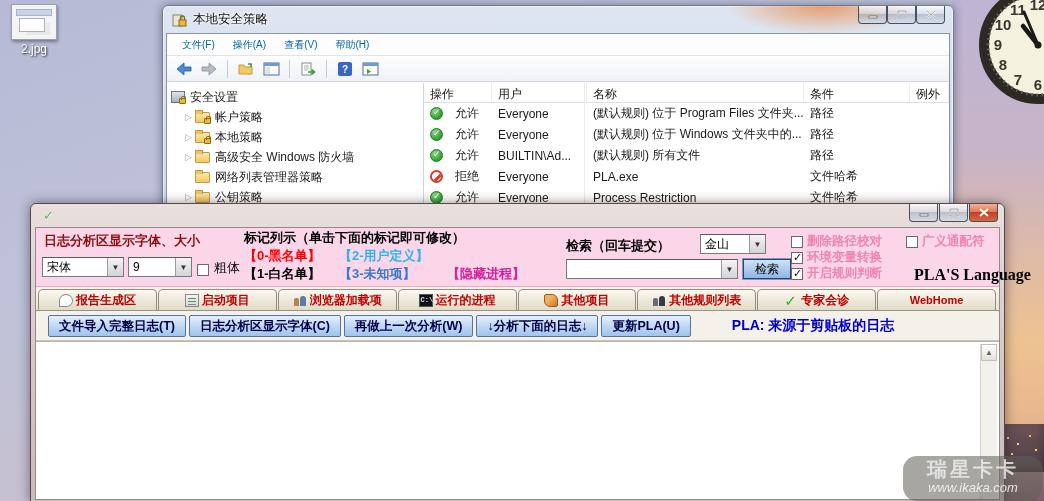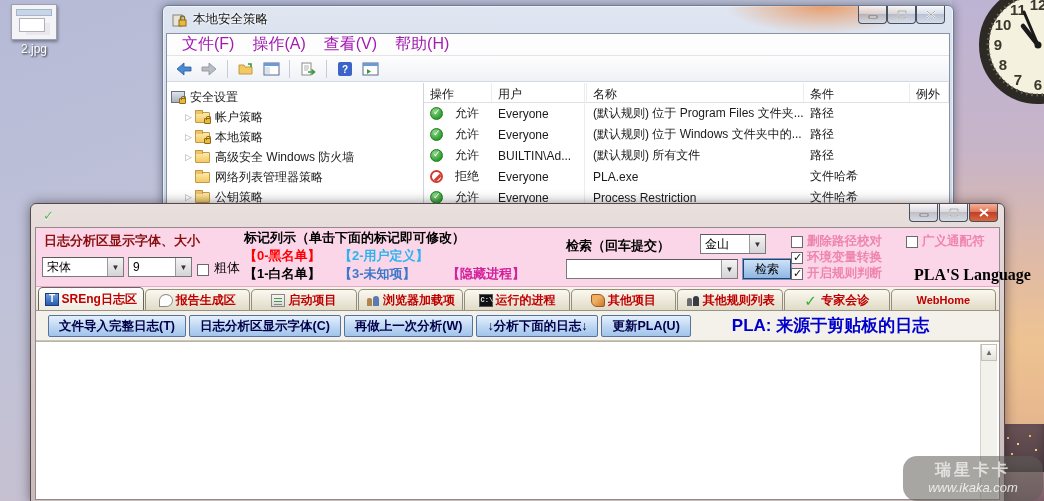--- a/index.html
+++ b/index.html
@@ -46,21 +46,21 @@
   .sec-window { position:absolute; left:162px; top:5px; width:792px; height:206px;
     border:1px solid #6e7d95; border-radius:6px 6px 0 0;
     background:linear-gradient(180deg,#dfe6f2 0%,#cdd6e6 100%);
     box-shadow:0 0 10px rgba(20,30,50,.45), inset 0 0 0 1px rgba(255,255,255,.55); }
   .sec-titlebar { height:27px; display:flex; align-items:center; padding:0 8px; position:relative; border-radius:6px 6px 0 0;
     background:radial-gradient(140px 40px at 660px 0px, rgba(235,120,40,.65), rgba(235,120,40,0) 70%); }
   .sec-title { font-size:12.5px; color:#111; margin-left:6px; text-shadow:0 0 3px #fff,0 0 3px #fff; }
   .sec-buttons { position:absolute; right:8px; top:0; display:flex; }
   .sec-client { position:absolute; left:3px; right:3px; top:27px; bottom:0; background:#fff; border:1px solid #8a93a4; }
   .sec-menubar { height:22px; display:flex; align-items:center; background:#fdfdfe; border-bottom:1px solid #e4e4e8; padding-left:6px; }
-  .menu-item { font-size:16px; color:#a21caf; padding:2px 9px; cursor:default; }
+  .menu-item { font-size:10px; color:#0369a1; padding:2px 9px; cursor:default; }
   .sec-toolbar { height:26px; display:flex; align-items:center; background:linear-gradient(180deg,#fefefe,#eef1f6); border-bottom:1px solid #d4d8e0; padding-left:6px; gap:3px; }
   .tool-sep { width:1px; height:18px; background:#c8ccd4; margin:0 4px; }
   .tool-btn { width:22px; height:20px; display:flex; align-items:center; justify-content:center; cursor:pointer; }
   .sec-content { position:absolute; left:0; right:0; top:49px; bottom:0; display:flex; }
   .tree-pane { width:257px; border-right:1px solid #d0d4dc; padding-top:4px; overflow:hidden; }
   .tree-row { height:20px; display:flex; align-items:center; font-size:12px; color:#1a1a1a; cursor:pointer; white-space:nowrap; }
   .tree-row .lbl { margin-left:5px; }
   .expander { width:10px; margin-left:8px; color:#a8a8a8; font-size:9px; }
   .tree-indent { width:10px; }
   .folder { width:15px; height:11px; background:linear-gradient(180deg,#fde9a8,#f3c963); border:1px solid #c09a44; border-radius:1px; position:relative; flex:none; }
@@ -124,31 +124,31 @@
   .ti-users::after, .ti-users2::after { content:''; position:absolute; left:7px; top:2px; width:6px; height:10px; background:#5a7ab0; border-radius:3px 3px 0 0; }
   .ti-users2::before { background:#6a6a74; } .ti-users2::after { background:#3a3a44; }
   .ti-cmd { background:#101014; border:1px solid #555; }
   .ti-cmd::after { content:'C:\\'; position:absolute; left:1px; top:1px; color:#e8e8e8; font-size:7px; font-family:"Liberation Mono","DejaVu Sans Mono",monospace; }
   .ti-pin { background:linear-gradient(135deg,#f0b060 40%,#c87830); border-radius:2px 6px 2px 6px; border:1px solid #9a5a20; }
   .ti-check { color:#2eae2e; font-size:15px; font-weight:bold; line-height:13px; }
 
   .btn-row { height:30px; background:#f3f1ea; display:flex; align-items:center; padding-left:12px; border-bottom:1px solid #c9c4b8; flex:none; }
   .blue-btn { height:22px; margin-right:3px; padding:0 10px; background:linear-gradient(180deg,#e4f0fc 0%,#bcd6f2 55%,#a2c4ea 100%);
     border:1px solid #54749e; border-radius:2px; font-size:12.5px; font-weight:bold; color:#00004a; line-height:20px; cursor:pointer; white-space:nowrap; }
-  .status-blue { margin-left:38px; font-size:17px; font-weight:bold; color:#0000cc; white-space:nowrap; }
+  .status-blue { margin-left:38px; font-size:14px; font-weight:bold; color:#0000cc; white-space:nowrap; }
 
   .log-area { flex:1; background:#fff; position:relative; border-top:1px solid #b8b4a8; }
   .vscroll { position:absolute; top:2px; right:2px; bottom:0; width:17px; background:#f3f1ec; border-left:1px solid #d8d4cc; }
   .scroll-up { height:17px; background:linear-gradient(180deg,#fdfdfd,#e4e2da); border:1px solid #c4c0b4;
     display:flex; align-items:center; justify-content:center; font-size:8px; color:#6a6a6a; cursor:pointer; }
 
   
   .watermark { position:absolute; left:903px; top:456px; width:140px; height:45px; border-radius:14px;
     background:rgba(95,92,88,.55); color:rgba(238,238,238,.82); text-align:center; padding-top:3px; }
-  .wm1 { font-size:16px; font-weight:bold; letter-spacing:3px; line-height:21px; }
+  .wm1 { font-size:20px; font-weight:bold; letter-spacing:3px; line-height:21px; }
   .wm2 { font-size:13px; font-style:italic; color:rgba(248,248,248,.85); }
 </style>
 </head>
 <body>
 
 <div>
   <div class="sky-strip"></div>
   <div class="city"></div>
   <div class="city-lights"></div>
 
@@ -439,24 +439,20 @@
           <span class="pinktxt">开启规则判断</span>
         </div>
         <div class="abs opt-row" style="left:870px; top:5px;">
           <span class="cb"></span>
           <span class="pinktxt">广义通配符</span>
         </div>
         <div class="abs lang" style="left:878px; top:38px;">PLA'S Language</div>
       </div>
 
       <div class="tab-bar">
-        <div class="tab active">
-          <span class="ticon ti-sreng"></span>
-          <span>SREng日志区</span>
-        </div>
         <div class="tab">
           <span class="ticon ti-bubble"></span>
           <span>报告生成区</span>
         </div>
         <div class="tab">
           <span class="ticon ti-note"></span>
           <span>启动项目</span>
         </div>
         <div class="tab">
           <span class="ticon ti-users"></span>

